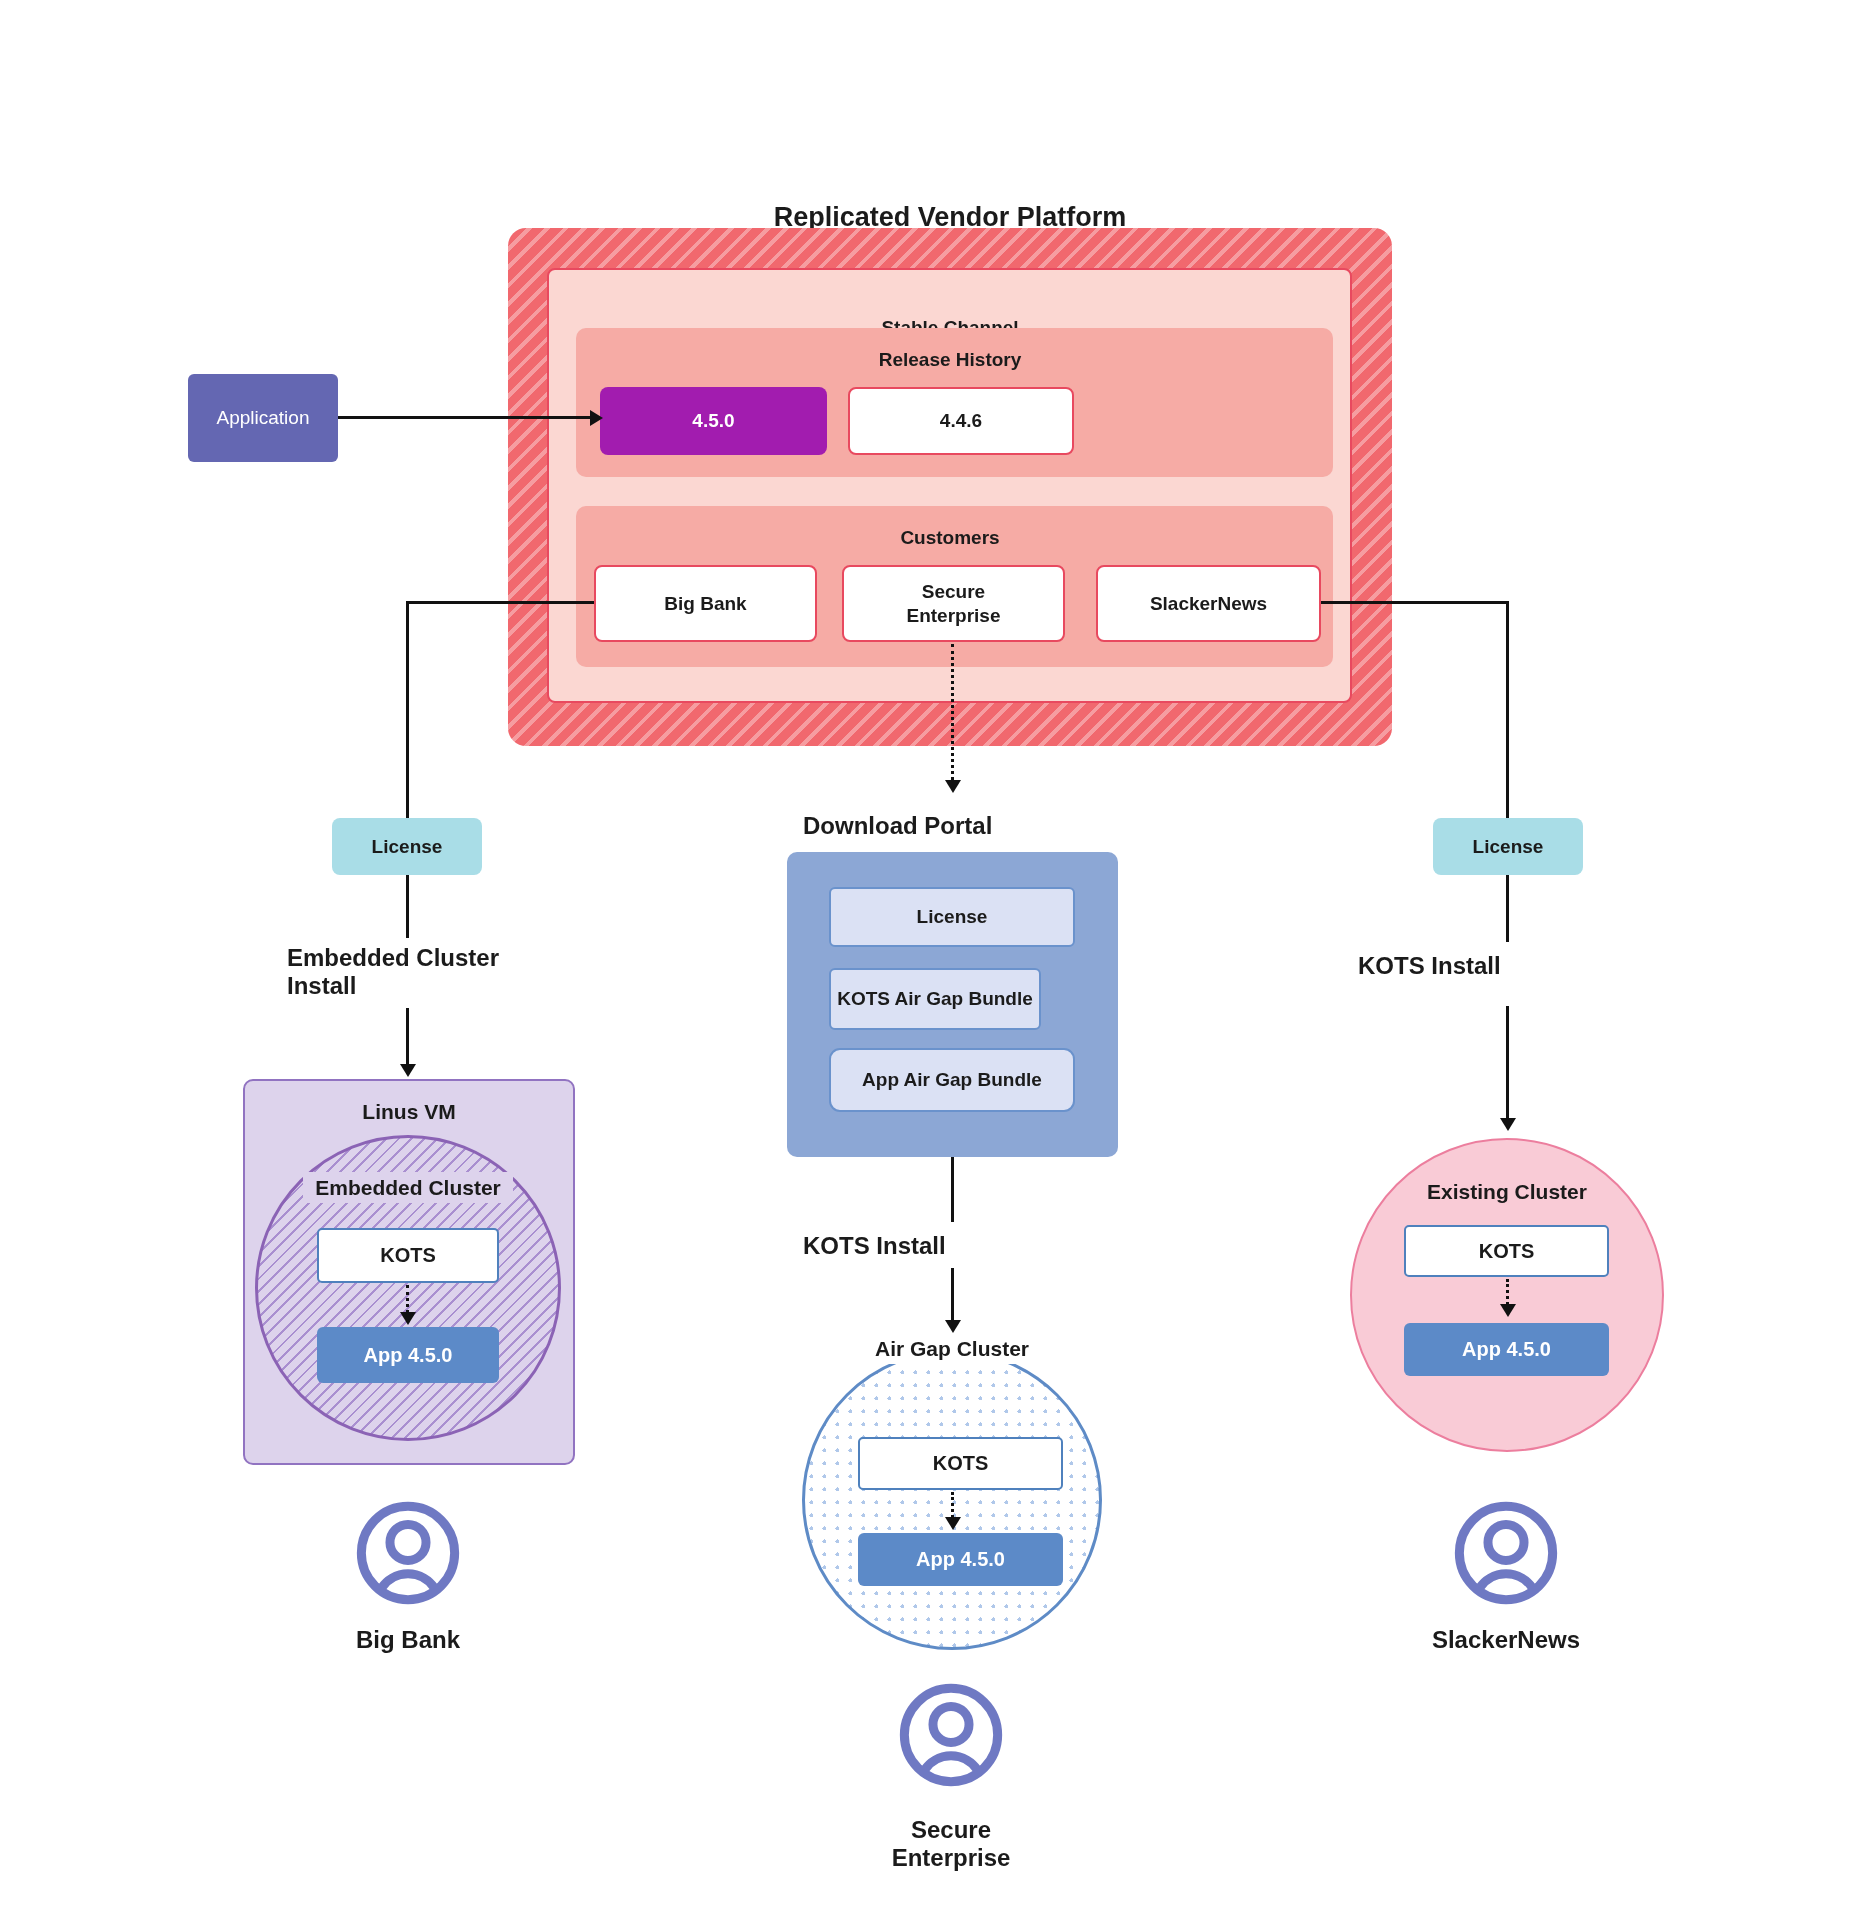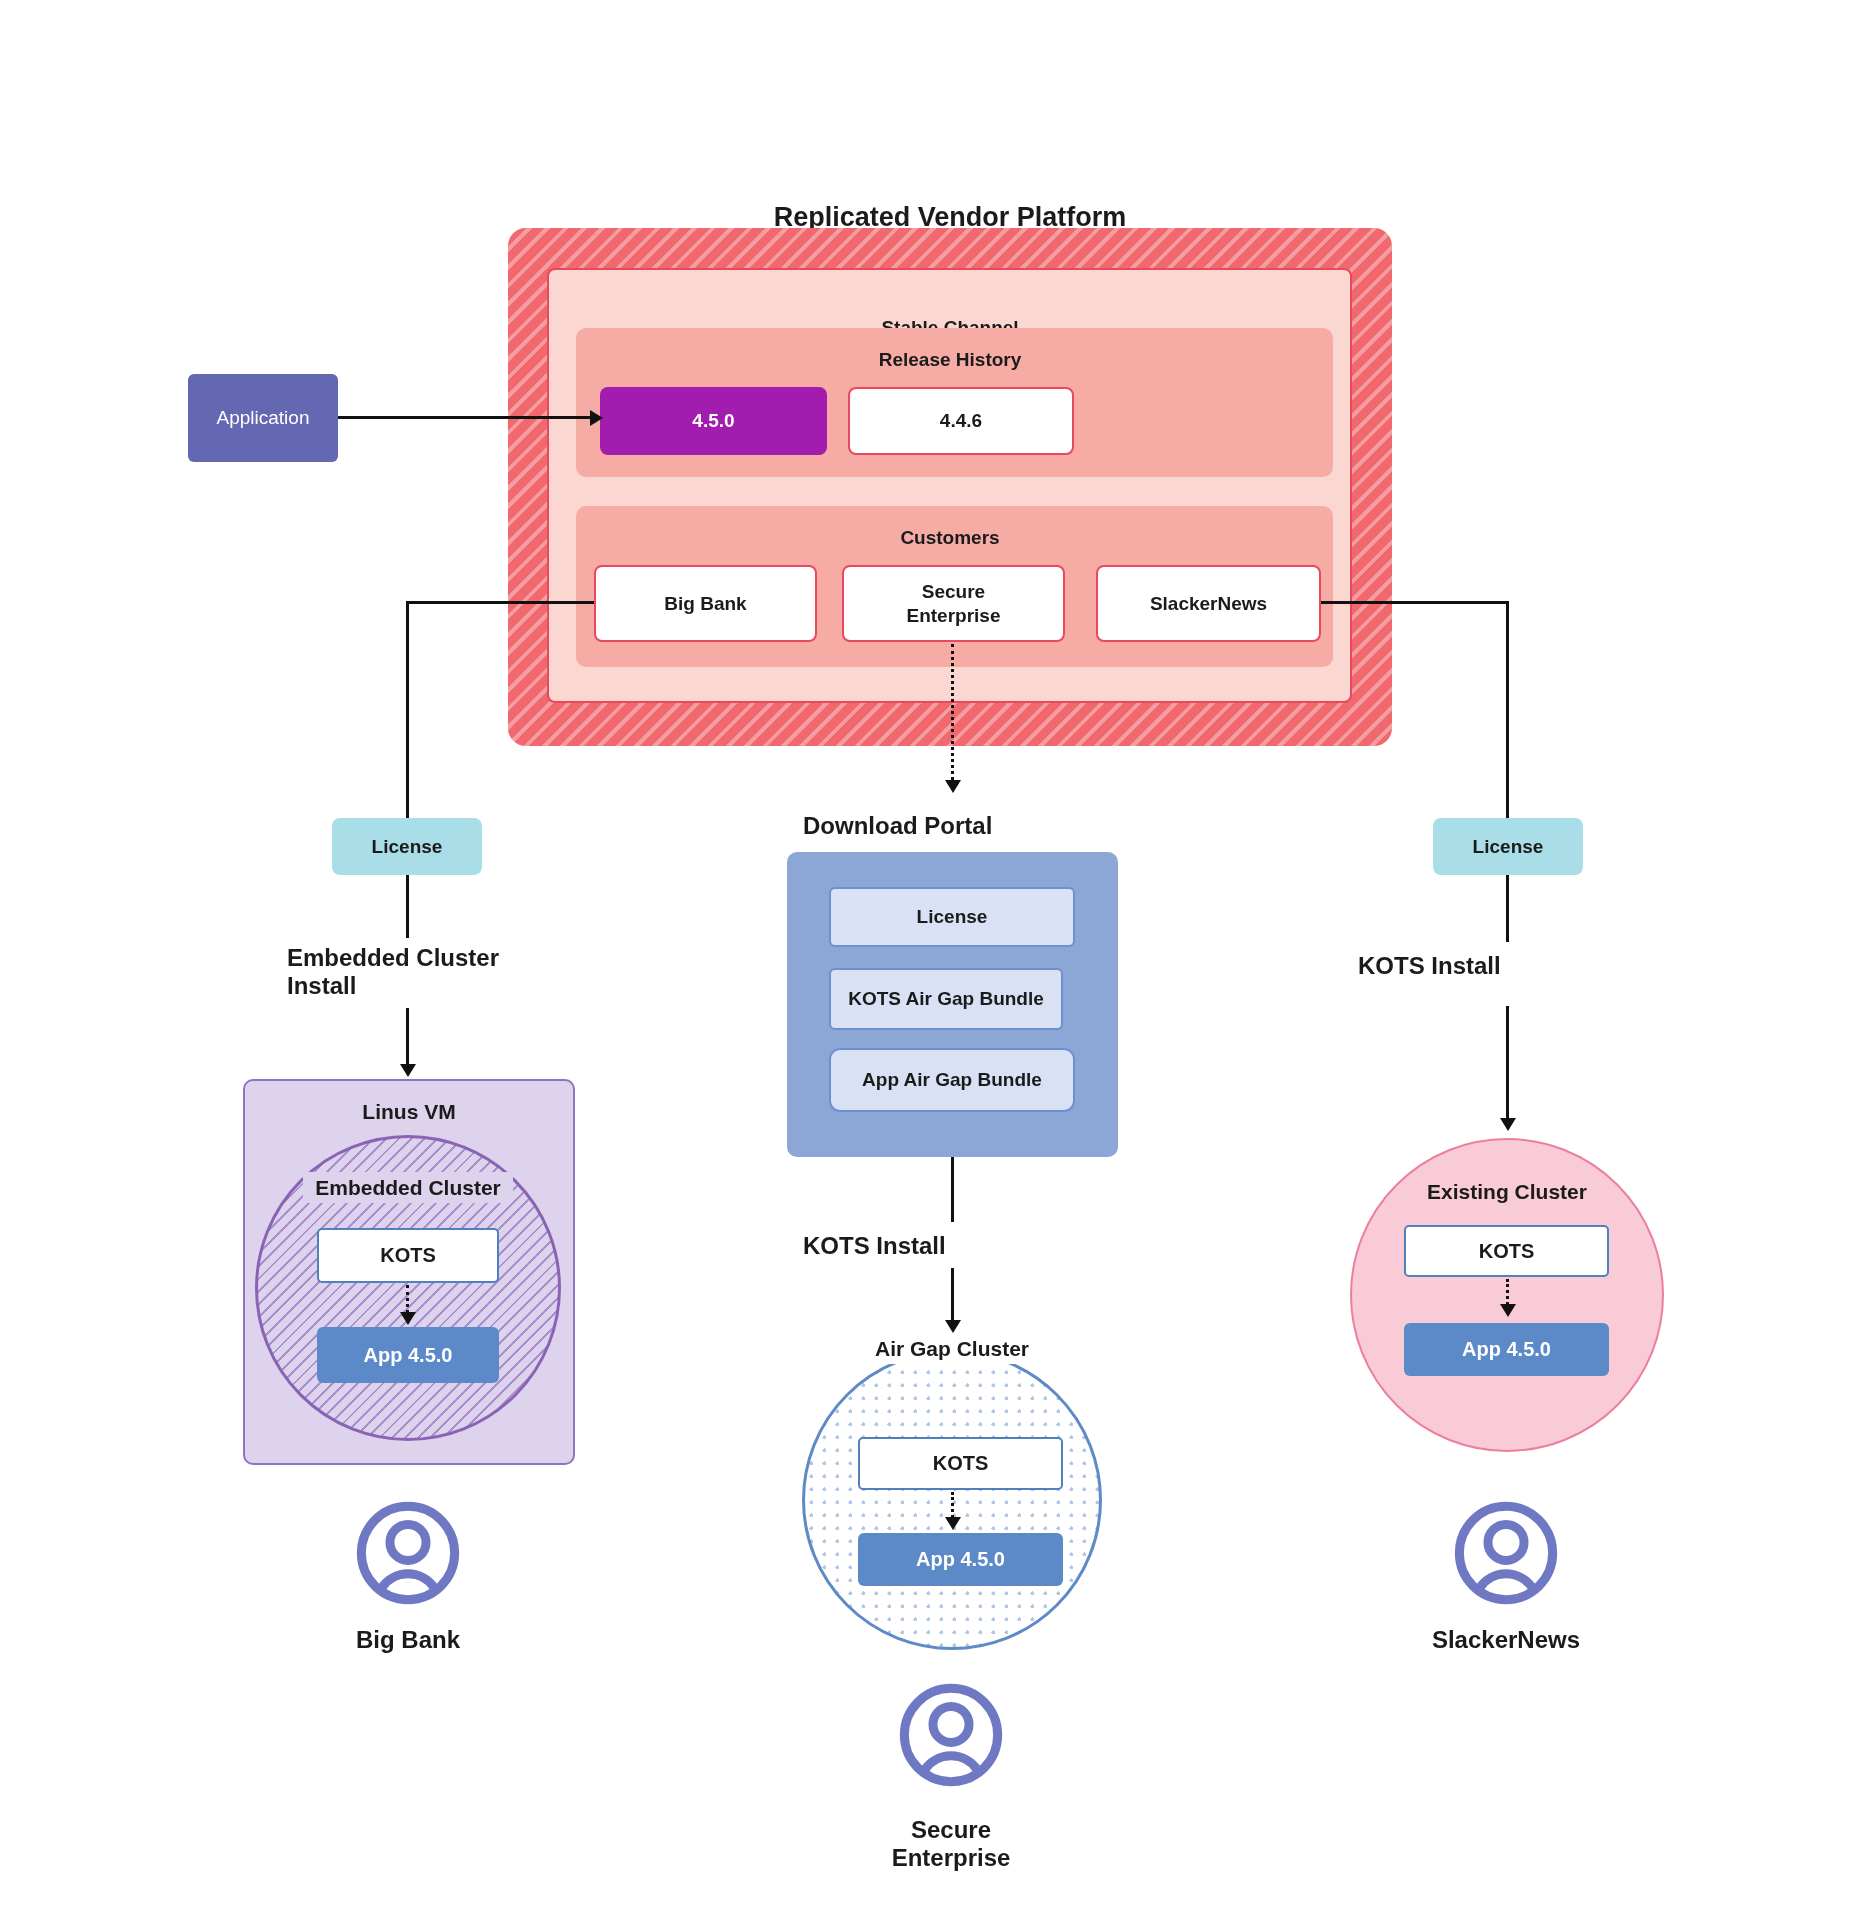--- a/index.html
+++ b/index.html
@@ -111,21 +111,21 @@
 
   <div class="vdots" style="left:951px;top:644px;height:136px;"></div>
   <div class="arr-down" style="left:945px;top:780px;"></div>
 
   <div class="flow-lbl" style="left:803px;top:812px;width:300px;">Download Portal</div>
 
   <div class="abs" style="left:787px;top:852px;width:331px;height:305px;background:#8ca7d5;border-radius:10px;"></div>
   <div class="box portal-item" style="left:829px;top:887px;width:246px;height:60px;z-index:6;">
     <span>License</span>
   </div>
-  <div class="box portal-item" style="left:829px;top:968px;width:234px;height:62px;z-index:6;">
+  <div class="box portal-item" style="left:829px;top:968px;width:212px;height:62px;z-index:6;">
     <span>KOTS Air Gap Bundle</span>
   </div>
   <div class="box portal-item" style="left:829px;top:1048px;width:246px;height:64px;z-index:6;border-radius:11px;">
     <span>App Air Gap Bundle</span>
   </div>
 
   <div class="vline" style="left:951px;top:1157px;height:65px;"></div>
   <div class="flow-lbl" style="left:803px;top:1232px;width:300px;">KOTS Install</div>
   <div class="vline" style="left:951px;top:1268px;height:53px;"></div>
   <div class="arr-down" style="left:945px;top:1320px;"></div>

